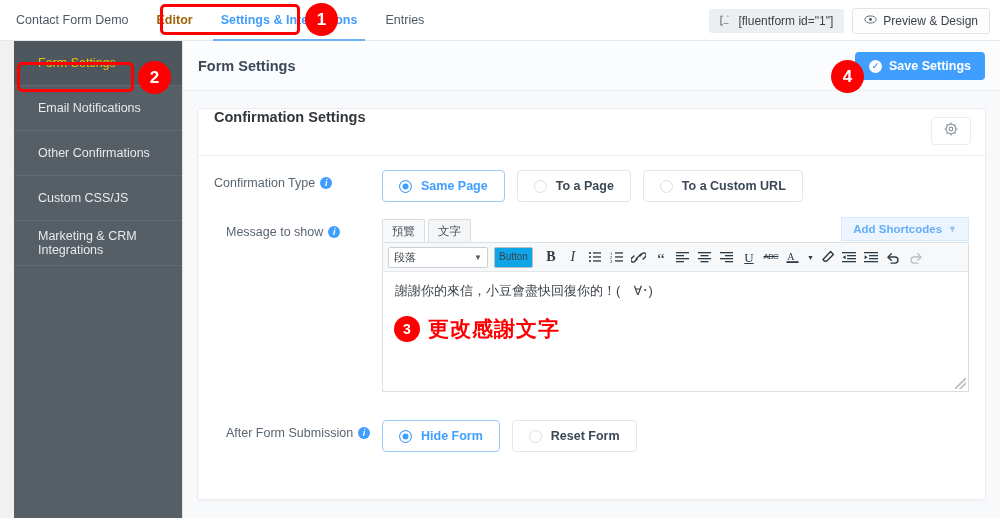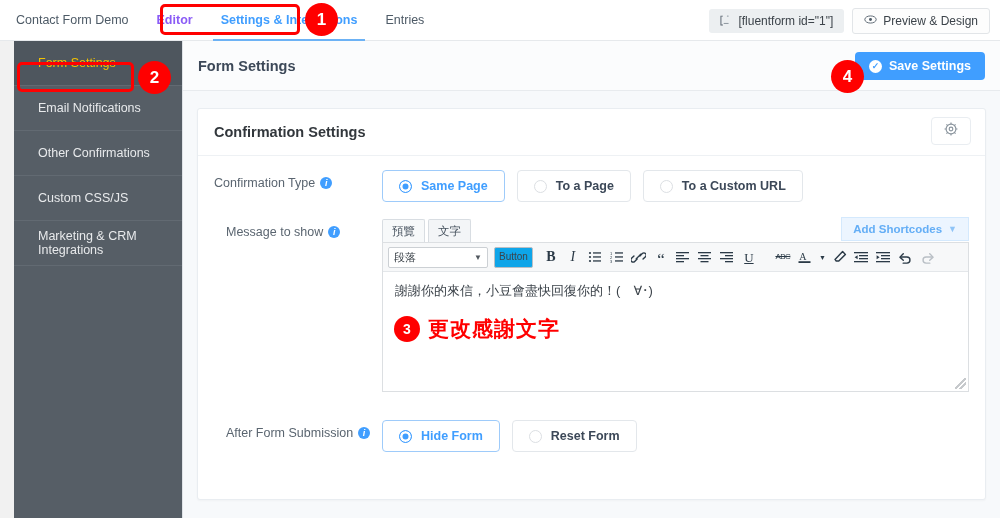--- a/index.html
+++ b/index.html
@@ -17,21 +17,21 @@
     background: #ffffff; border-bottom: 1px solid #e6e9ec;
     display: flex; align-items: center;
   }
   .topnav { display: flex; align-items: stretch; height: 41px; }
   .nav-title {
     display: flex; align-items: center; padding: 0 14px 0 16px;
     font-size: 12.5px; color: #4d5a66; white-space: nowrap;
   }
   .nav-tab {
     display: flex; align-items: center; padding: 0 14px;
-    font-size: 12.5px; font-weight: bold; color: #8b5cf6;
+    font-size: 12.5px; font-weight: bold; color: #a16207;
     white-space: nowrap; cursor: pointer; position: relative;
   }
   .nav-tab.active { color: #409eff; }
   .nav-tab.active::after {
     content: ""; position: absolute; left: 6px; right: 6px; bottom: 0;
     height: 2px; background: #6cb2f5;
   }
   .nav-tab.muted { color: #4d5a66; font-weight: normal; }
 
   .topbar-right {
@@ -94,21 +94,21 @@
     font-size: 9px; font-weight: bold; line-height: 1;
   }
 
   .card {
     position: absolute; left: 14px; top: 67px; right: 14px; bottom: 18px;
     background: #ffffff; border: 1px solid #e9edf1; border-radius: 3px;
     box-shadow: 0 1px 2px rgba(0,0,0,0.03);
   }
   .card-head {
     position: relative; height: 47px; border-bottom: 1px solid #eef1f4;
-    display: flex; align-items: center;
+    display: flex; 
   }
   .card-head h2 { font-size: 14.5px; font-weight: bold; color: #32373c; padding-left: 16px; }
   .gear-btn {
     position: absolute; right: 14px; top: 8px;
     width: 40px; height: 28px; border: 1px solid #e9edf1; border-radius: 4px;
     background: #fff; display: flex; align-items: center; justify-content: center;
     cursor: pointer;
   }
 
   .card-body { padding: 14px 16px 0 16px; }
@@ -406,21 +406,21 @@
                     <svg width="14" height="12" viewBox="0 0 14 12">
                       <g fill="#2b3a47">
                           <rect x="0" y="1" width="13" height="1.3"></rect>
                           <rect x="5" y="4" width="8" height="1.3"></rect>
                           <rect x="0" y="7" width="13" height="1.3"></rect>
                           <rect x="5" y="10" width="8" height="1.3"></rect>
                         </g>
                     </svg>
                   </div>
                   <div class="tb-btn" style="font-family:'Liberation Serif',serif;font-size:13px;text-decoration:underline;">U</div>
-                  <div class="tb-btn" style="font-size:8px;text-decoration:line-through;letter-spacing:-0.5px;margin-left:12px;">ABC</div>
+                  <div class="tb-btn" style="font-size:8px;text-decoration:line-through;letter-spacing:-0.5px;">ABC</div>
                   <div class="tb-btn">
                     <svg width="14" height="14" viewBox="0 0 14 14">
                       <text x="1.2" y="10" font-size="10" fill="#2b3a47" font-family="serif">A</text>
                       <rect x="0.5" y="11.2" width="12" height="1.8" fill="#2b3a47"></rect>
                     </svg>
                   </div>
                   <div class="tb-btn" style="font-size:7px;min-width:11px;">▼</div>
                   <div class="tb-btn">
                     <svg width="14" height="14" viewBox="0 0 14 14">
                       <path d="M9.6 1.6l2.8 2.8-6.6 6.6H3.2L2 9.4z" fill="none" stroke="#2b3a47" stroke-width="1.4" stroke-linejoin="round"></path>

